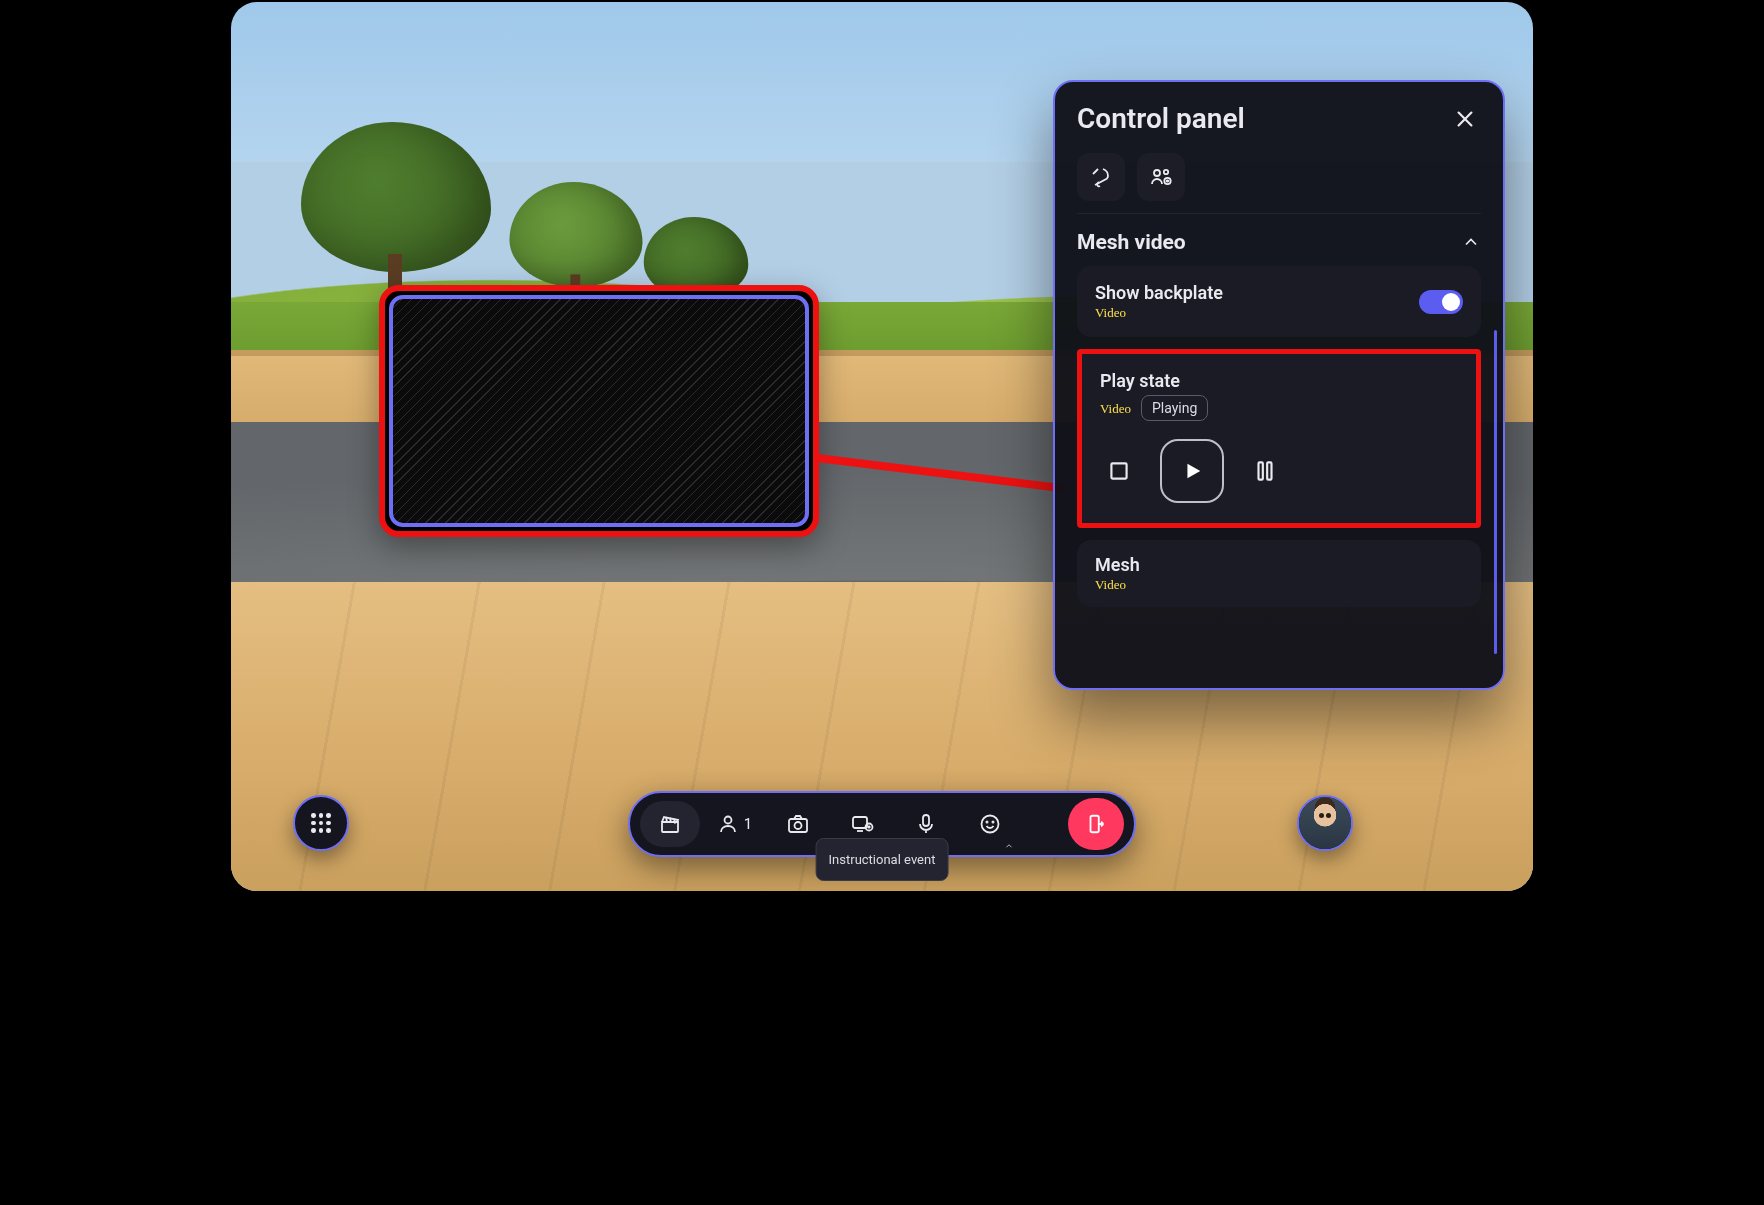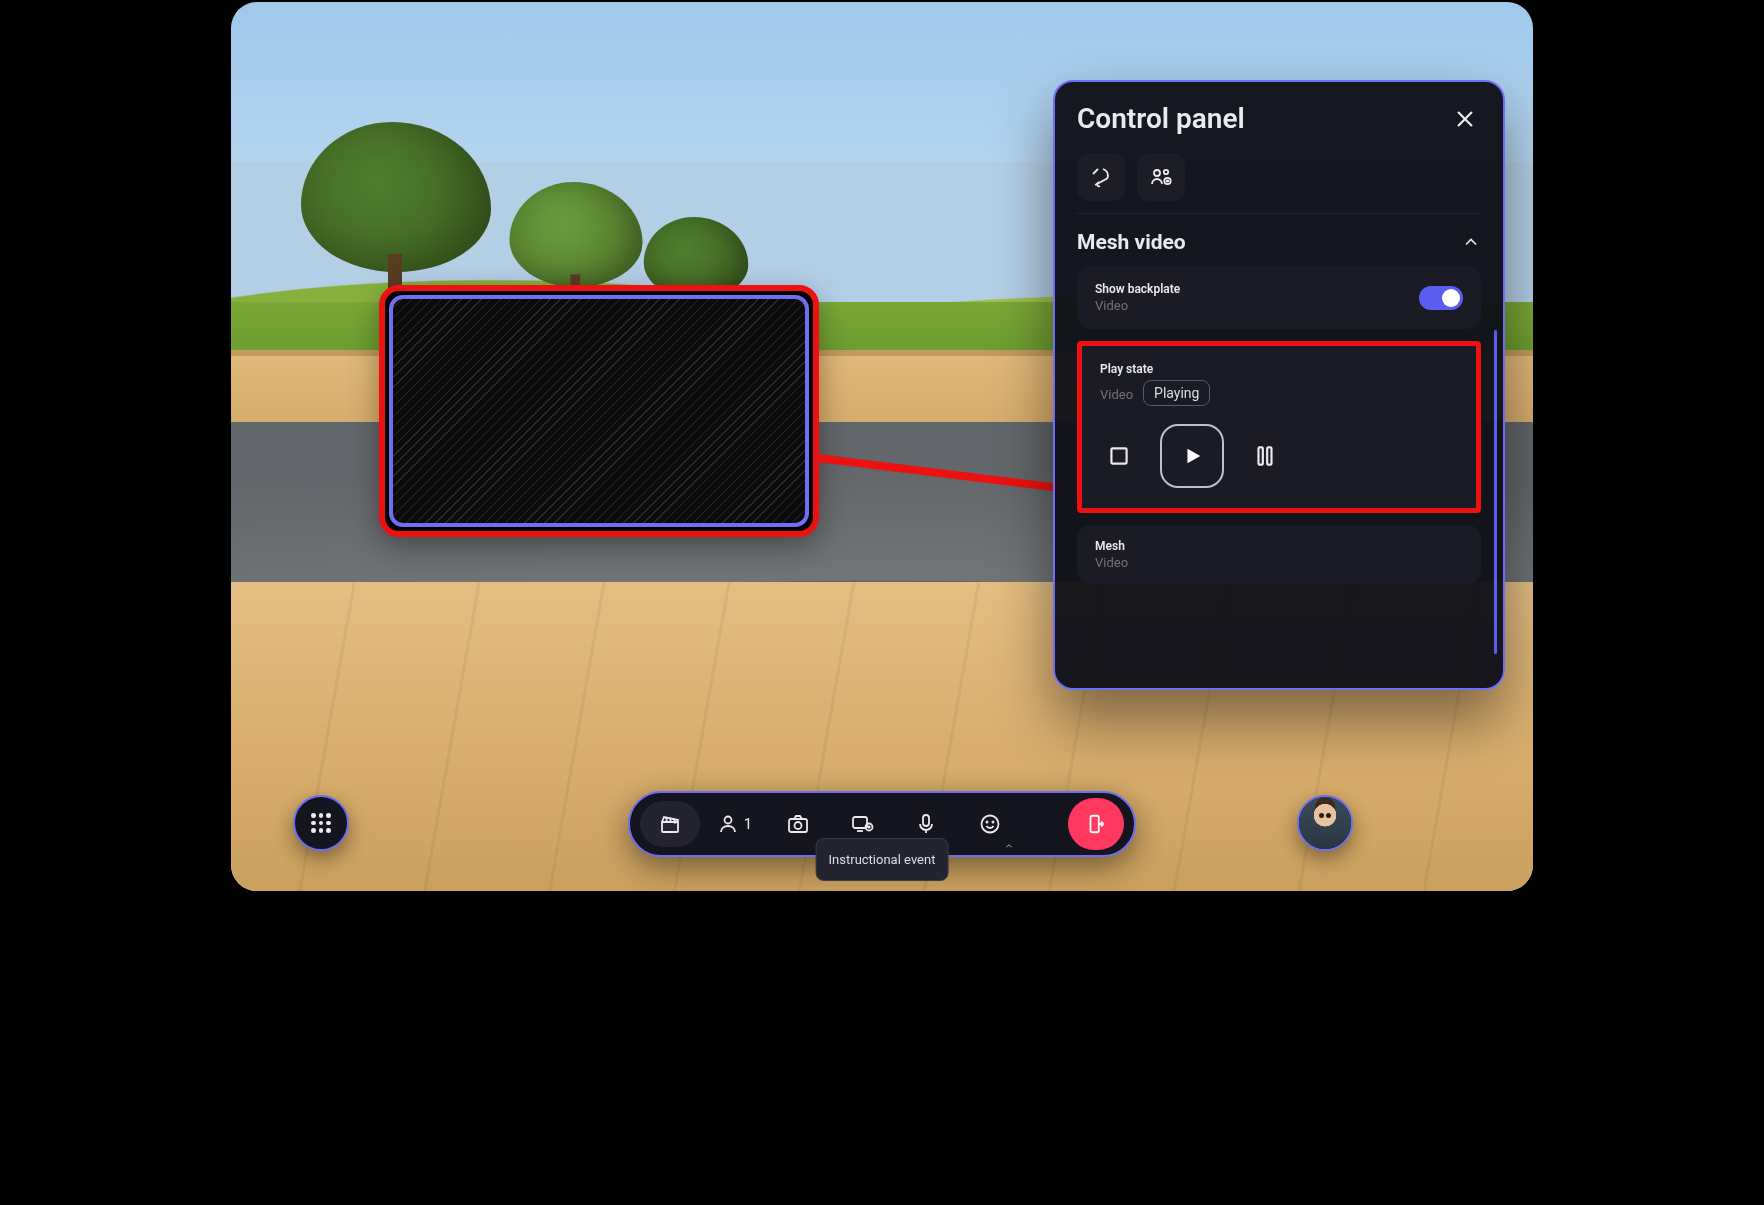--- a/index.html
+++ b/index.html
@@ -132,22 +132,22 @@
   .section-head {
     display:flex; align-items:center; justify-content:space-between;
     padding-top:16px; border-top:1px solid rgba(255,255,255,.06);
   }
   .section-title { font-size:21px; font-weight:700; }
   .chev { width:20px; height:20px; stroke:#e9e9ef; }
 
   .card {
     background:#1a1b25; border-radius:14px; padding:16px 18px;
   }
-  .card .ttl { font-size:12px; font-weight:600; }
-  .card .sub { font-size:13px; color:#737373; margin-top:2px; }
+  .card .ttl { font-size:18px; font-weight:600; }
+  .card .sub { font-size:13px; color:#fde047; margin-top:2px;font-family:Liberation Serif, serif; }
 
   .backplate { display:flex; align-items:center; justify-content:space-between; }
   .toggle {
     width:44px; height:24px; border-radius:12px; background:#5b5cf0; position:relative; cursor:pointer;
   }
   .toggle::after{
     content:""; position:absolute; right:3px; top:3px; width:18px; height:18px;
     background:#fff; border-radius:50%;
   }
 

